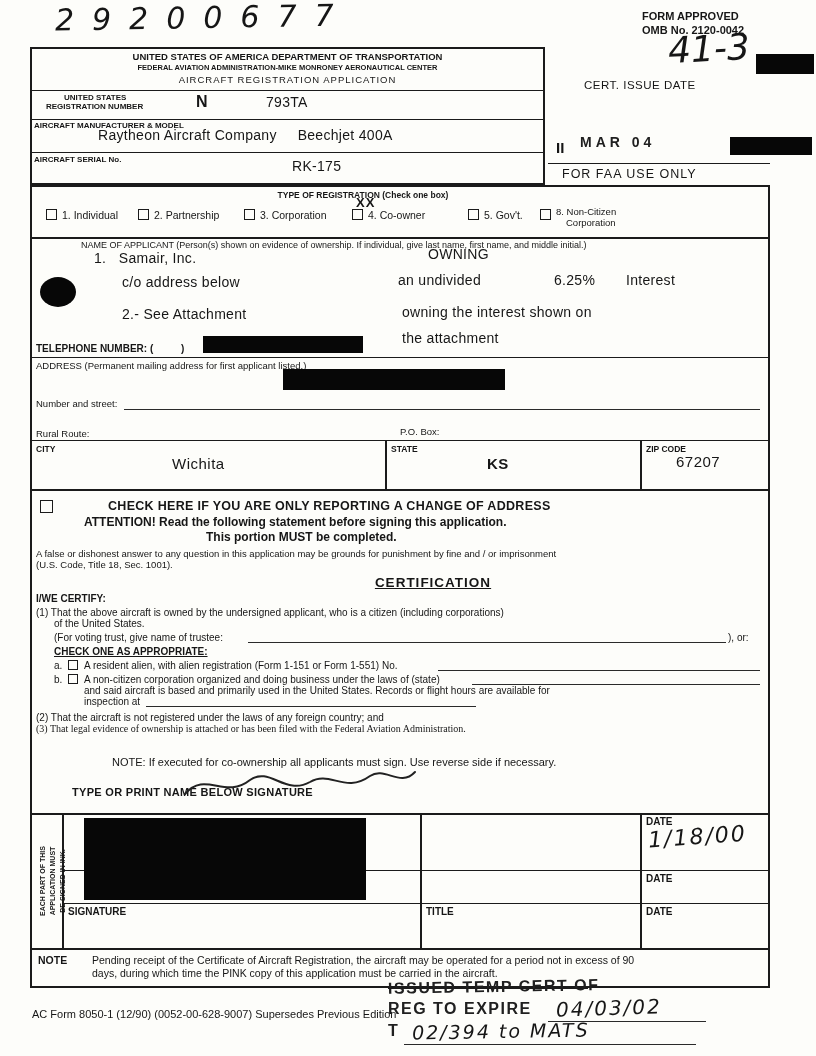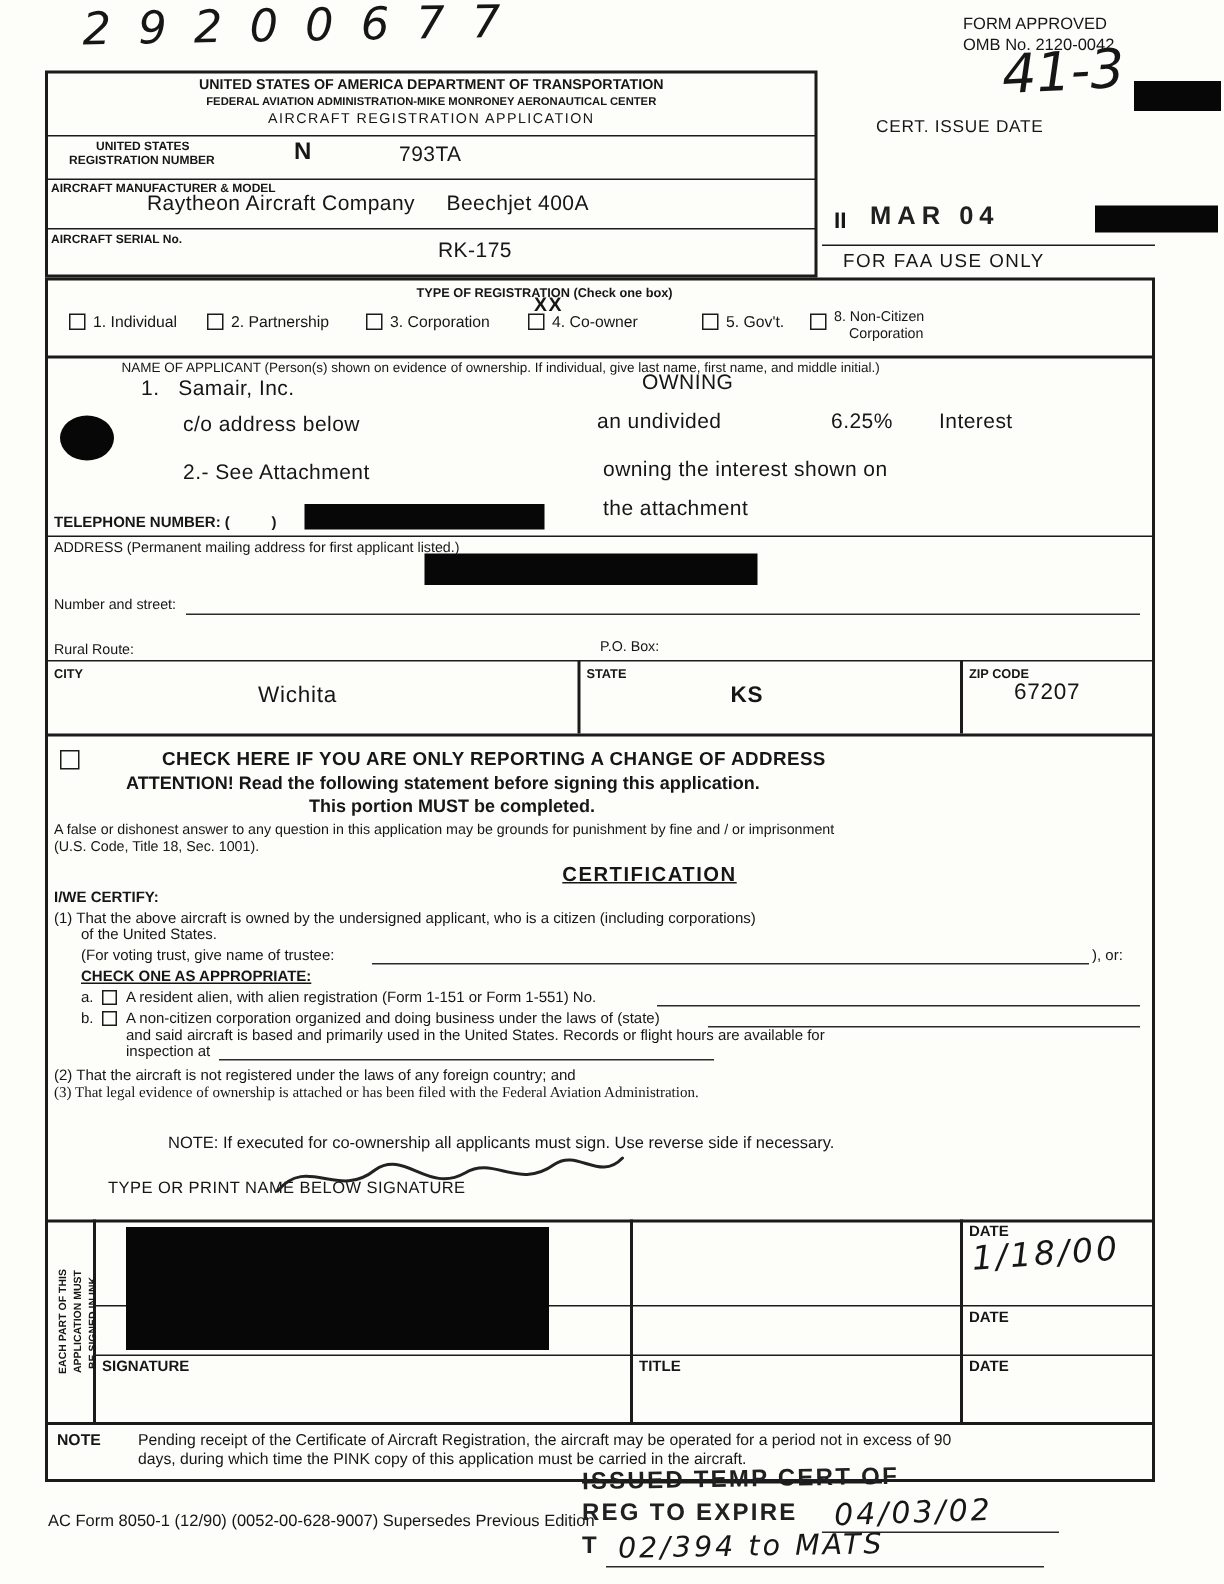--- a/index.html
+++ b/index.html
@@ -28,21 +28,21 @@
   .t8b{font-size:8px;font-weight:bold;}
   .t85b{font-size:8.5px;font-weight:bold;}
   .t9{font-size:9px;}
   .t9b{font-size:10px;font-weight:bold;}
   .t95{font-size:9.5px;}
   .t10{font-size:10px;}
   .t10b{font-size:10px;font-weight:bold;}
   .t105{font-size:10.5px;}
   .t105b{font-size:10.5px;font-weight:bold;}
   .t11{font-size:11px;}
-  .t11b{font-size:11px;font-weight:normal;}
+  .t11b{font-size:11px;font-weight:bold;}
   .t12b{font-size:12px;font-weight:bold;}
   .t125b{font-size:12.5px;font-weight:bold;}
   .t135b{font-size:13.5px;font-weight:bold;}
   .underl { text-decoration:underline; }
   .side-text {
     position:absolute; left:38px; top:946px; width:130px;
     font-size:7px; font-weight:bold; line-height:1.4; text-align:center;
     transform:rotate(-90deg); transform-origin:0 0;
   }
 </style>
@@ -74,21 +74,21 @@
   <div class="abs" style="left:196px;top:93px;font-size:16px;font-weight:bold;">N</div>
   <div class="abs typed" style="left:266px;top:94px;">793TA</div>
 
   <div class="abs t8b" style="left:34px;top:121px;">AIRCRAFT MANUFACTURER &amp; MODEL</div>
   <div class="abs typed" style="left:98px;top:127px;">Raytheon Aircraft Company     Beechjet 400A</div>
 
   <div class="abs t8b" style="left:34px;top:155px;">AIRCRAFT SERIAL No.</div>
   <div class="abs typed" style="left:292px;top:158px;">RK-175</div>
 
   <div class="abs" style="left:556px;top:139px;font-size:15px;font-weight:bold;">II</div>
-  <div class="abs stamp" style="left:580px;top:134px;font-size:17px;letter-spacing:4px;">MAR 04</div>
+  <div class="abs stamp" style="left:580px;top:134px;font-size:14px;letter-spacing:4px;">MAR 04</div>
   <div class="redact" style="left:730px;top:137px;width:82px;height:18px;"></div>
 
   <div class="hl" style="left:548px;top:163px;width:222px;"></div>
   <div class="abs" style="left:562px;top:167px;font-size:12.5px;letter-spacing:1px;">FOR FAA USE ONLY</div>
 
   <div class="box" style="left:30px;top:185px;width:740px;height:803px;"></div>
 
   <div class="abs t85b center" style="left:30px;top:190px;width:666px;">TYPE OF REGISTRATION (Check one box)</div>
 
   <div class="cb" style="left:46px;top:209px;width:11px;height:11px;"></div>

